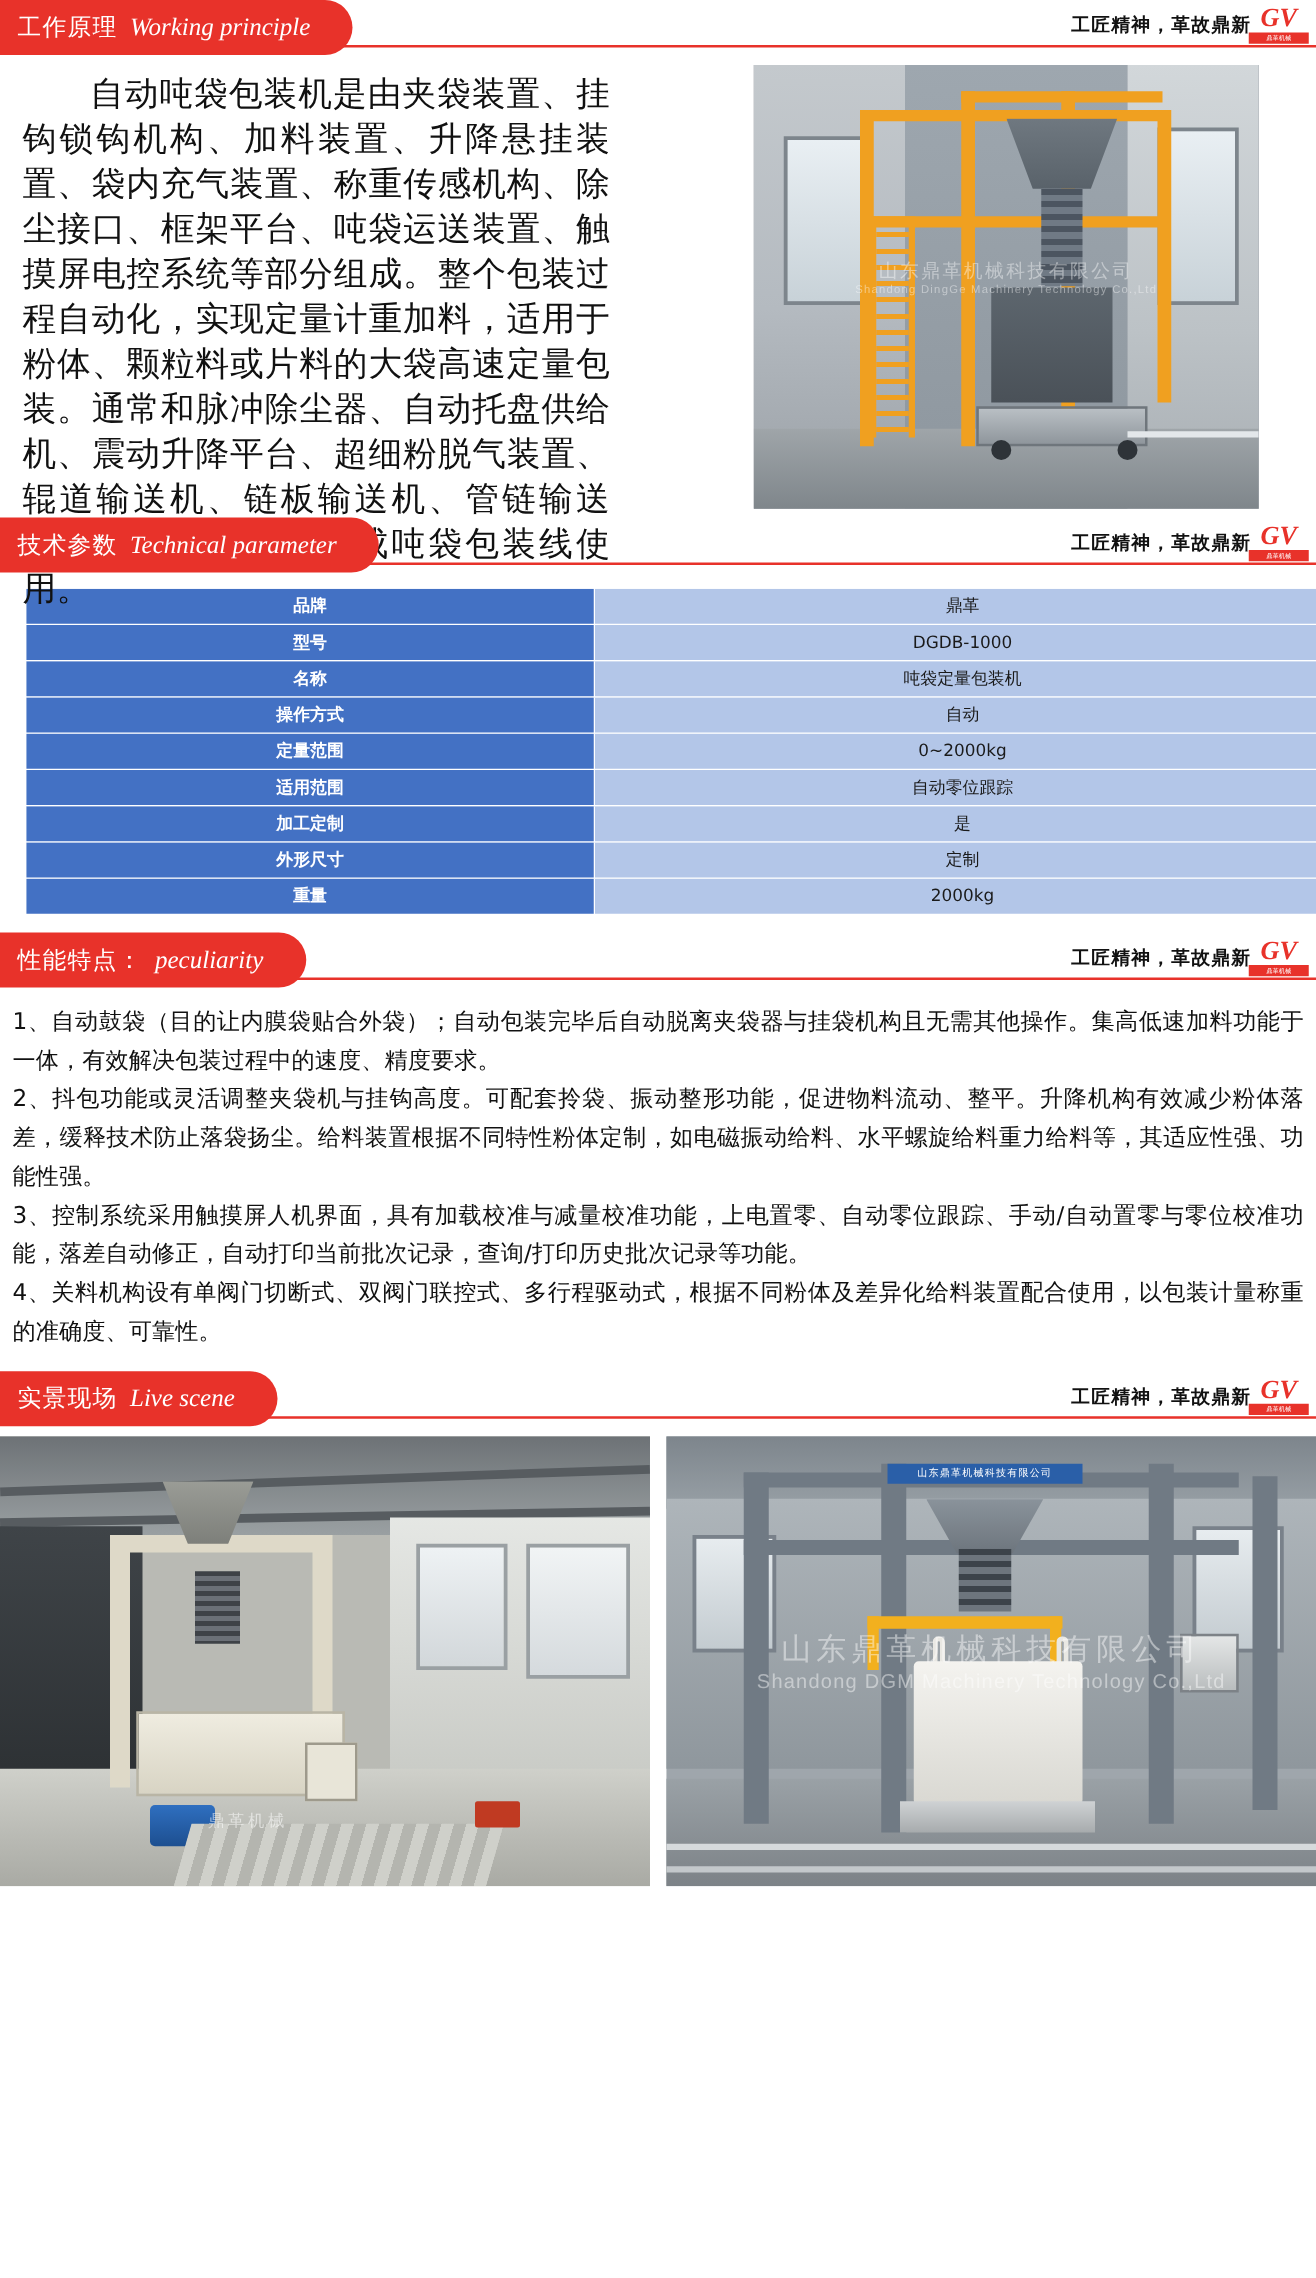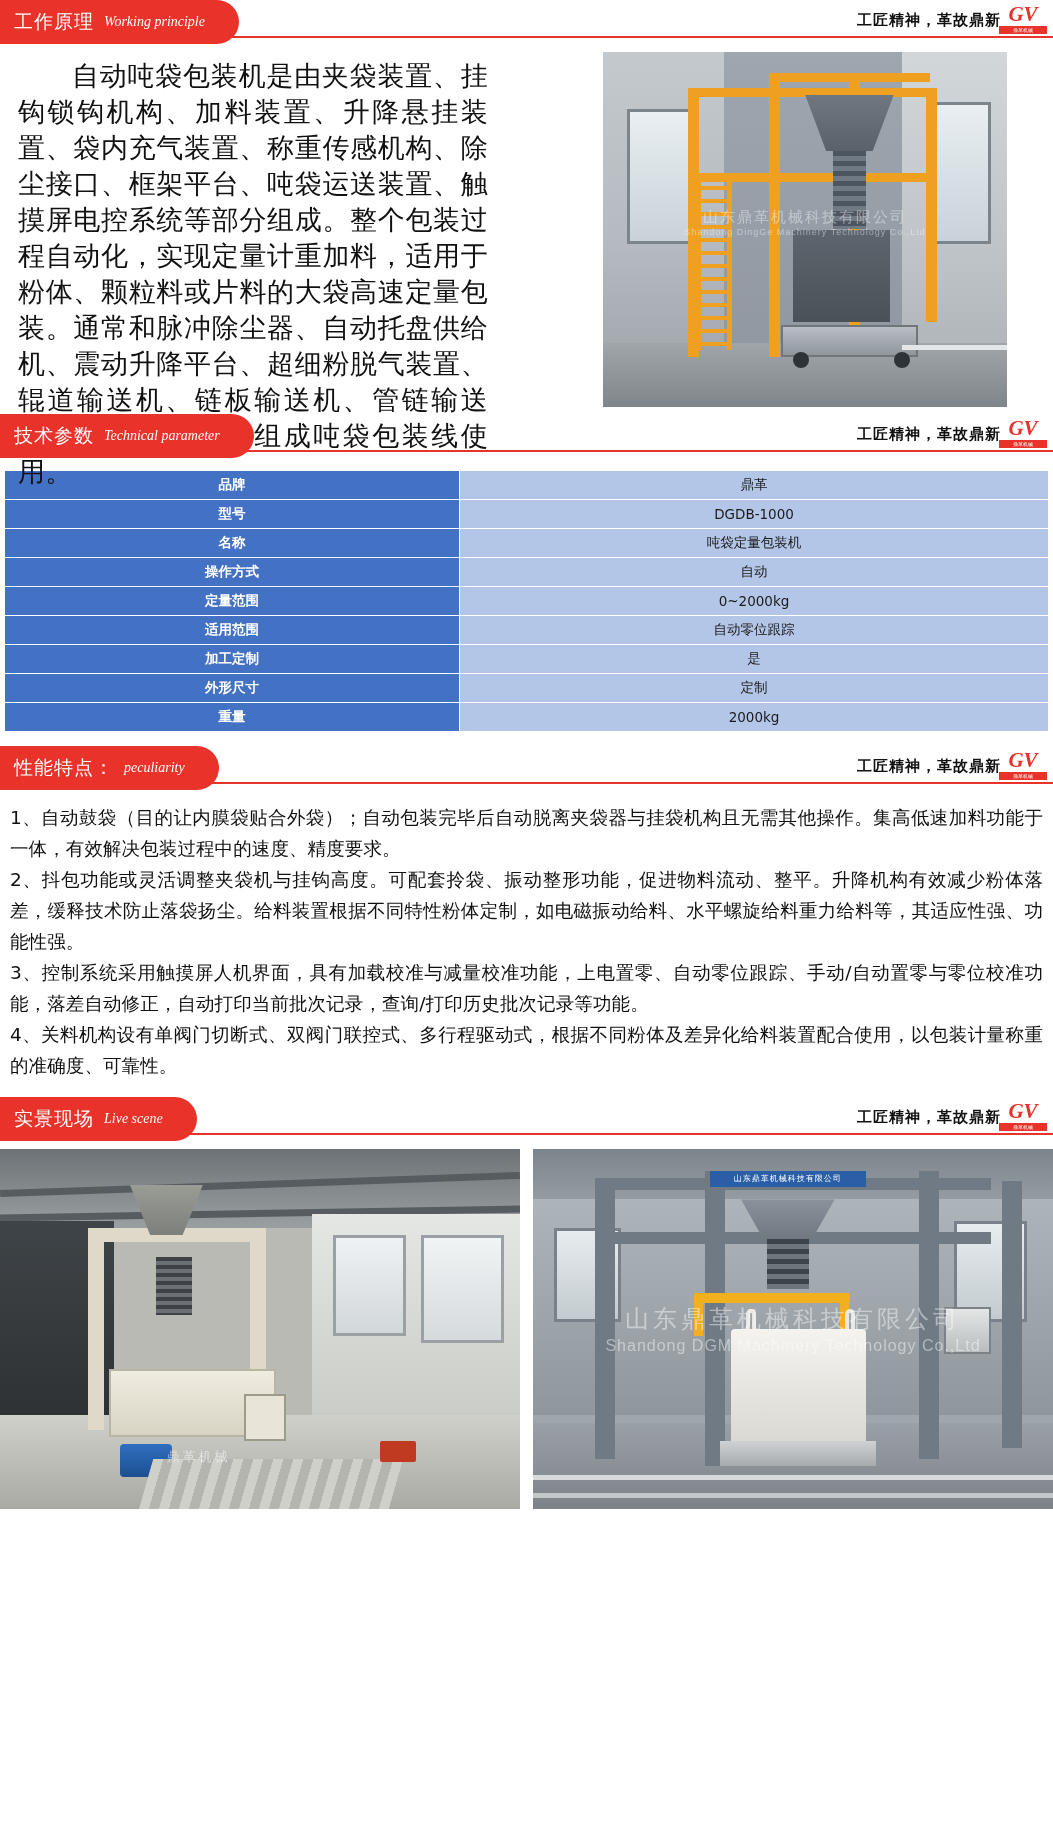--- a/index.html
+++ b/index.html
@@ -32,21 +32,21 @@
     padding: 0 34px 0 14px;
     border-radius: 0 22px 22px 0;
     white-space: nowrap;
   }
   .section-head .tab .cn {
     font-size: 19px;
     font-weight: normal;
     letter-spacing: 1px;
   }
   .section-head .tab .en {
-    font-size: 14px;
+    font-size: 20px;
     margin-left: 10px;
     font-style: italic;
     font-family: "Liberation Serif", serif;
   }
   .section-head .rule {
     position: absolute;
     left: 0;
     right: 0;
     bottom: 6px;
     height: 2px;
@@ -154,21 +154,21 @@
   .ph1 .wheel { position:absolute; bottom:11%; width:16px; height:16px; border-radius:50%;
       background:#2e3338; }
   .ph1 .wh1 { left:47%; } .ph1 .wh2 { left:72%; }
   .ph1 .rail { position:absolute; right:0; bottom:16%; width:26%; height:5px; background:#e3e7ea; }
   .ph1 .wm { position:absolute; left:50%; top:48%; transform:translate(-50%,-50%);
       width:92%; text-align:center; color:rgba(255,255,255,.42); font-size:15px;
       letter-spacing:2px; white-space:nowrap; }
   .ph1 .wm small { display:block; font-size:9px; letter-spacing:1px; }
 
   
-  .param-wrap { padding: 12px 4px 0 4px; }
+  .param-wrap { padding: 12px 4px 0 20px; }
   table.param {
     width: 1045px;
     margin: 0 auto;
     border-collapse: collapse;
     table-layout: fixed;
   }
   table.param td {
     height: 29px;
     font-size: 13.5px;
     text-align: center;

